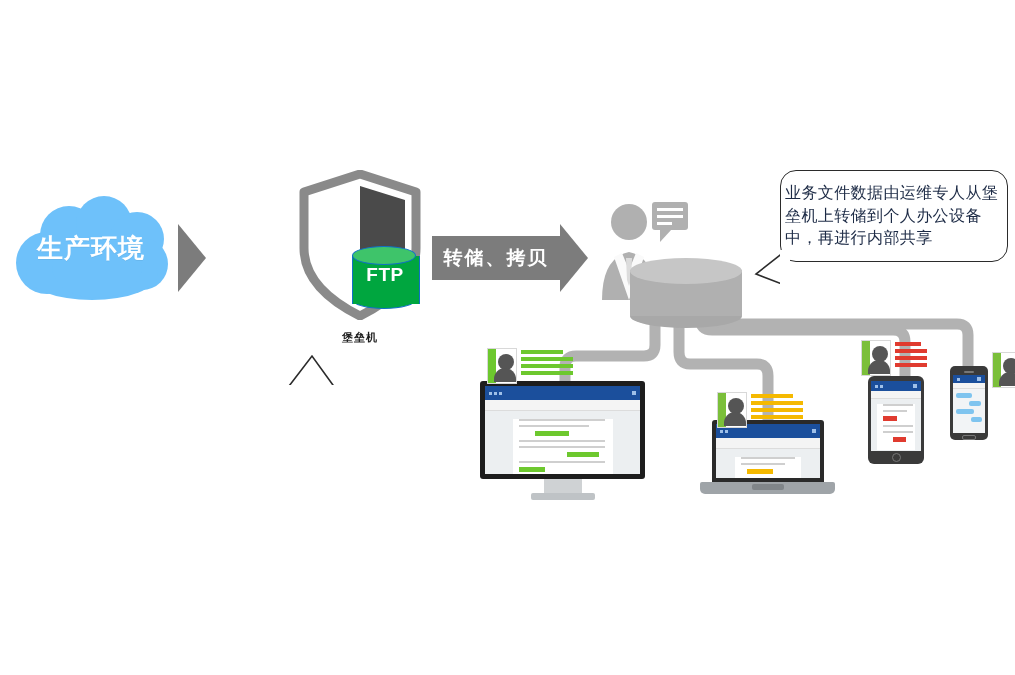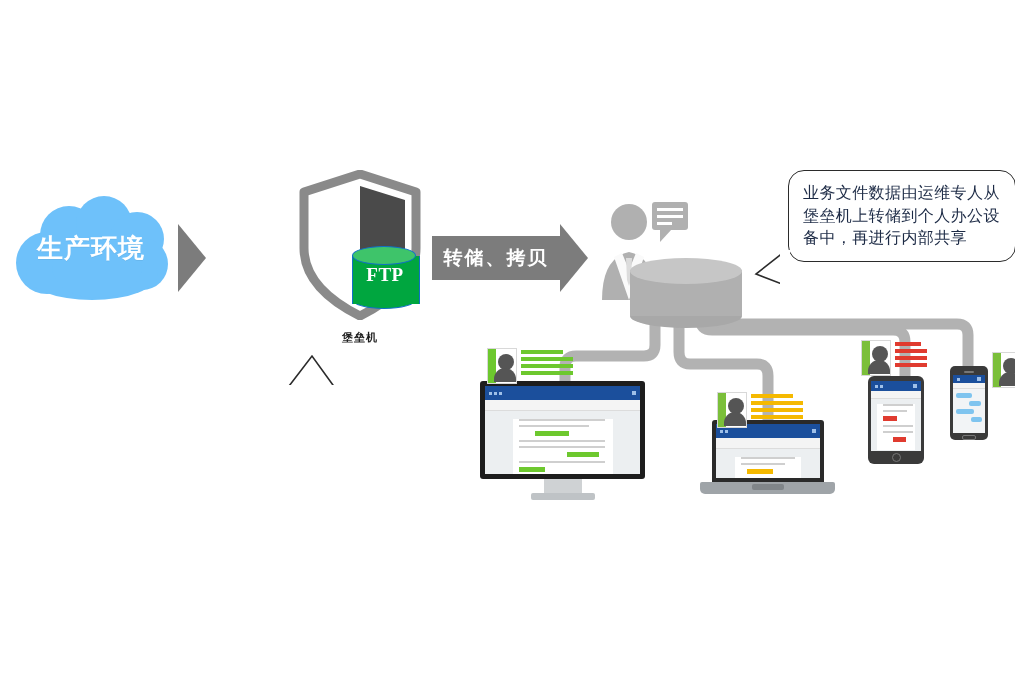--- a/index.html
+++ b/index.html
@@ -30,33 +30,33 @@
   .shield-label{position:absolute;left:295px;top:330px;width:130px;text-align:center;
      font-size:11px;font-weight:bold;color:#1a1a1a;letter-spacing:1px;}
   .cyl{position:absolute;left:352px;top:246px;width:66px;height:66px;z-index:5;}
   .cyl .body{position:absolute;left:0;top:10px;width:66px;height:48px;background:#00a63f;
      border-left:1px solid #1170c7;border-right:1px solid #1170c7;}
   .cyl .top{position:absolute;left:0;top:0;width:64px;height:19px;background:#3ec46a;
      border:1px solid #1170c7;border-radius:50%;box-sizing:border-box;}
   .cyl .bot{position:absolute;left:0;top:44px;width:64px;height:19px;background:#00a63f;
      border:1px solid #1170c7;border-radius:50%;box-sizing:border-box;}
   .cyl .txt{position:absolute;left:0;top:18px;width:66px;text-align:center;color:#fff;
-     font-size:19px;font-weight:bold;z-index:6;letter-spacing:.5px;font-family:Liberation Serif, serif;}
+     font-size:19px;font-weight:bold;z-index:6;letter-spacing:.5px;}
 
   
   .person{position:absolute;left:598px;top:196px;width:92px;height:110px;}
   .server{position:absolute;left:630px;top:258px;width:112px;height:66px;z-index:3;}
   .server .sbody{position:absolute;left:0;top:12px;width:112px;height:46px;background:#b0b0b0;}
   .server .stop{position:absolute;left:0;top:0;width:112px;height:26px;background:#c6c6c6;border-radius:50%;}
   .server .sbot{position:absolute;left:0;top:46px;width:112px;height:24px;background:#a8a8a8;border-radius:50%;}
 
   
   .callout{position:absolute;background:#ffffff;border:1.6px solid #2b2b2b;border-radius:16px;
-     padding:11px 14px;box-sizing:border-box;color:#1c2a45;font-size:16px;line-height:1.42;
-     letter-spacing:.4px;z-index:20;margin-left:8px;}
+     padding:11px 4px;box-sizing:border-box;color:#1c2a45;font-size:16px;line-height:1.42;
+     letter-spacing:.4px;z-index:20;}
   .callout-right{left:780px;top:170px;width:228px;}
   .callout-left{left:178px;top:385px;width:253px;}
   .tail{position:absolute;z-index:21;}
 
   
   #pipes{position:absolute;left:0;top:0;width:1015px;height:675px;z-index:1;}
 
   
   .dev{position:absolute;z-index:6;}
   .card{position:absolute;z-index:7;display:flex;align-items:flex-start;}

